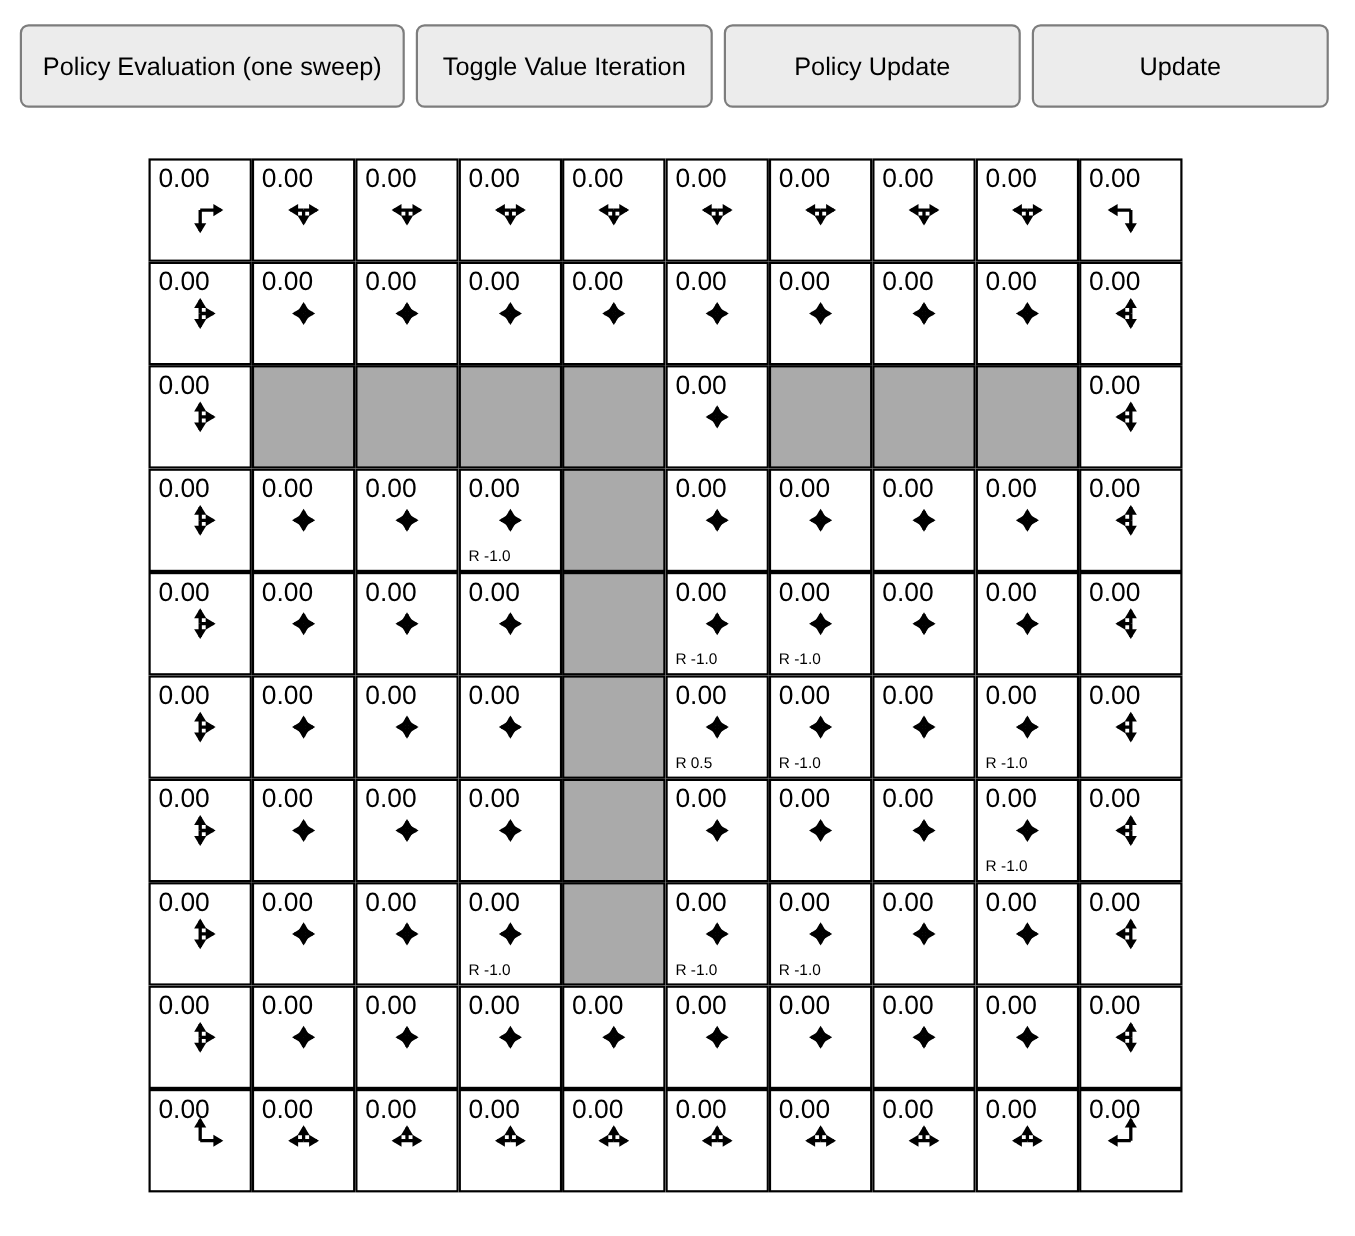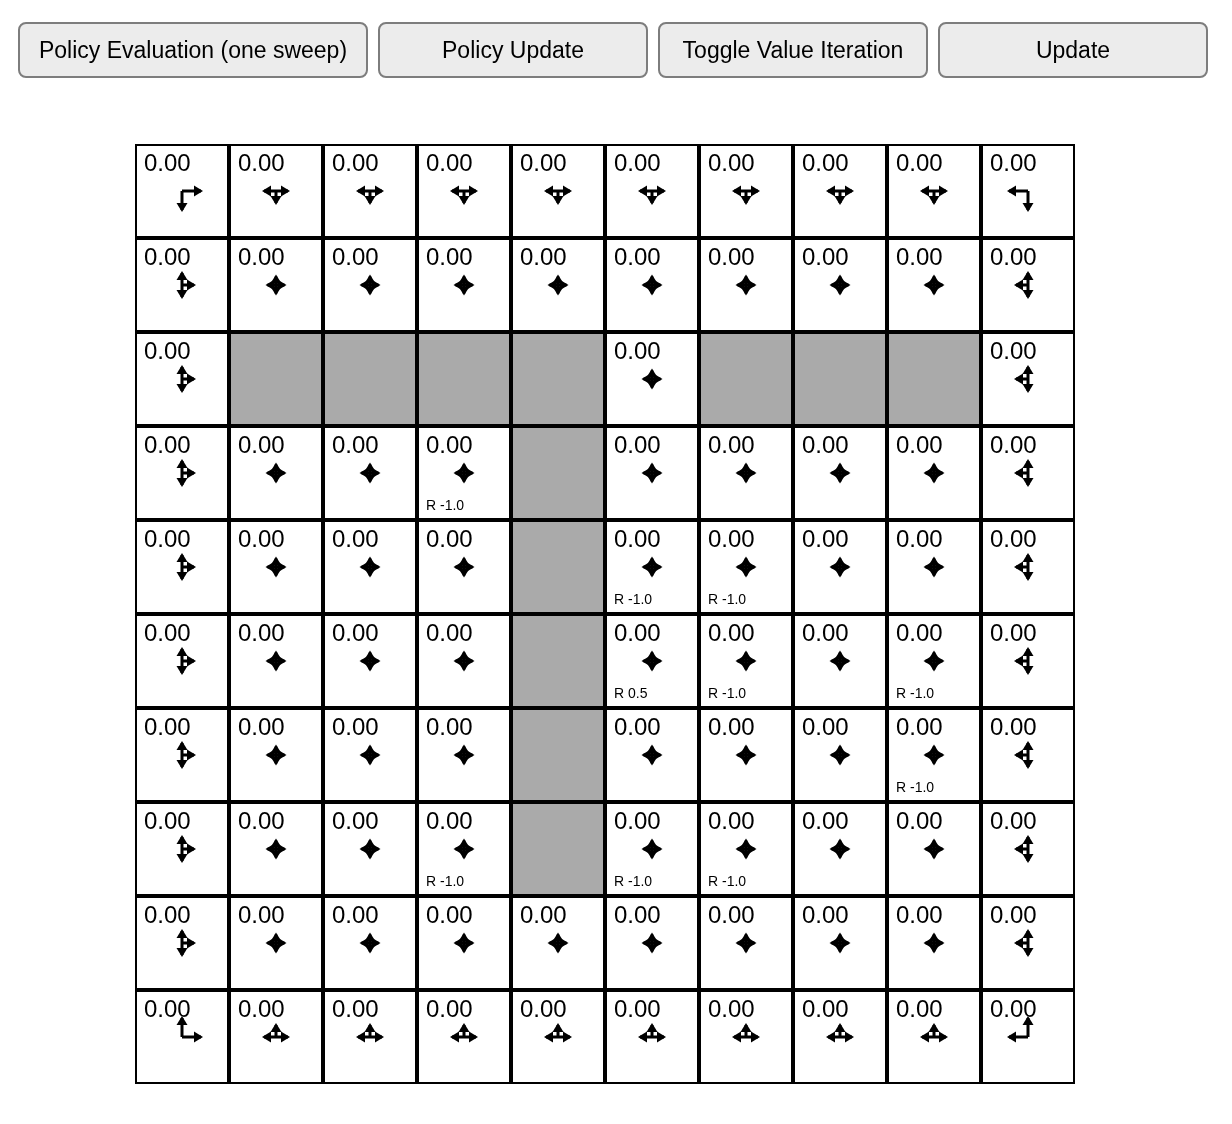--- a/index.html
+++ b/index.html
@@ -11,21 +11,21 @@
     overflow: hidden;
   }
   .toolbar {
     position: absolute;
     left: 18px; top: 22px;
     display: flex;
     gap: 10px;
   }
   .btn {
     box-sizing: border-box;
-    width: 270px; height: 56px;
+    width: 270px; height: 76px;
     background: var(--btn-fill, #ececec);
     border: 2px solid var(--btn-border, #7d7d7d);
     border-radius: 8px;
     font-family: inherit;
     font-size: 23px;
     color: var(--text, #000);
     cursor: pointer;
     text-align: center;
   }
   .btn.wide { width: 350px; }
@@ -65,22 +65,22 @@
     left: 0; top: 0;
     width: 90px; height: 90px;
     pointer-events: none;
   }
 </style>
 </head>
 <body style="--wall-fill: #aaaaaa; --cell-fill: #ffffff; --cell-border: #000000; --btn-fill: #ececec; --btn-border: #7d7d7d; --text: #000000;">
 
 <div class="toolbar">
   <button class="btn wide">Policy Evaluation (one sweep)</button>
+  <button class="btn">Toggle Value Iteration</button>
   <button class="btn">Policy Update</button>
-  <button class="btn">Toggle Value Iteration</button>
   <button class="btn">Update</button>
 </div>
 
 <div class="grid">
     <div class="cell">
       <div class="val">0.00</div>
       <svg viewBox="0 0 90 90" class="arrows">
         <line x1="45" y1="45" x2="45" y2="64" stroke="#000000" stroke-width="3"></line>
         <polygon points="45,66 39.5,57 50.5,57" fill="#000000"></polygon>
         <line x1="45" y1="45" x2="64" y2="45" stroke="#000000" stroke-width="3"></line>

